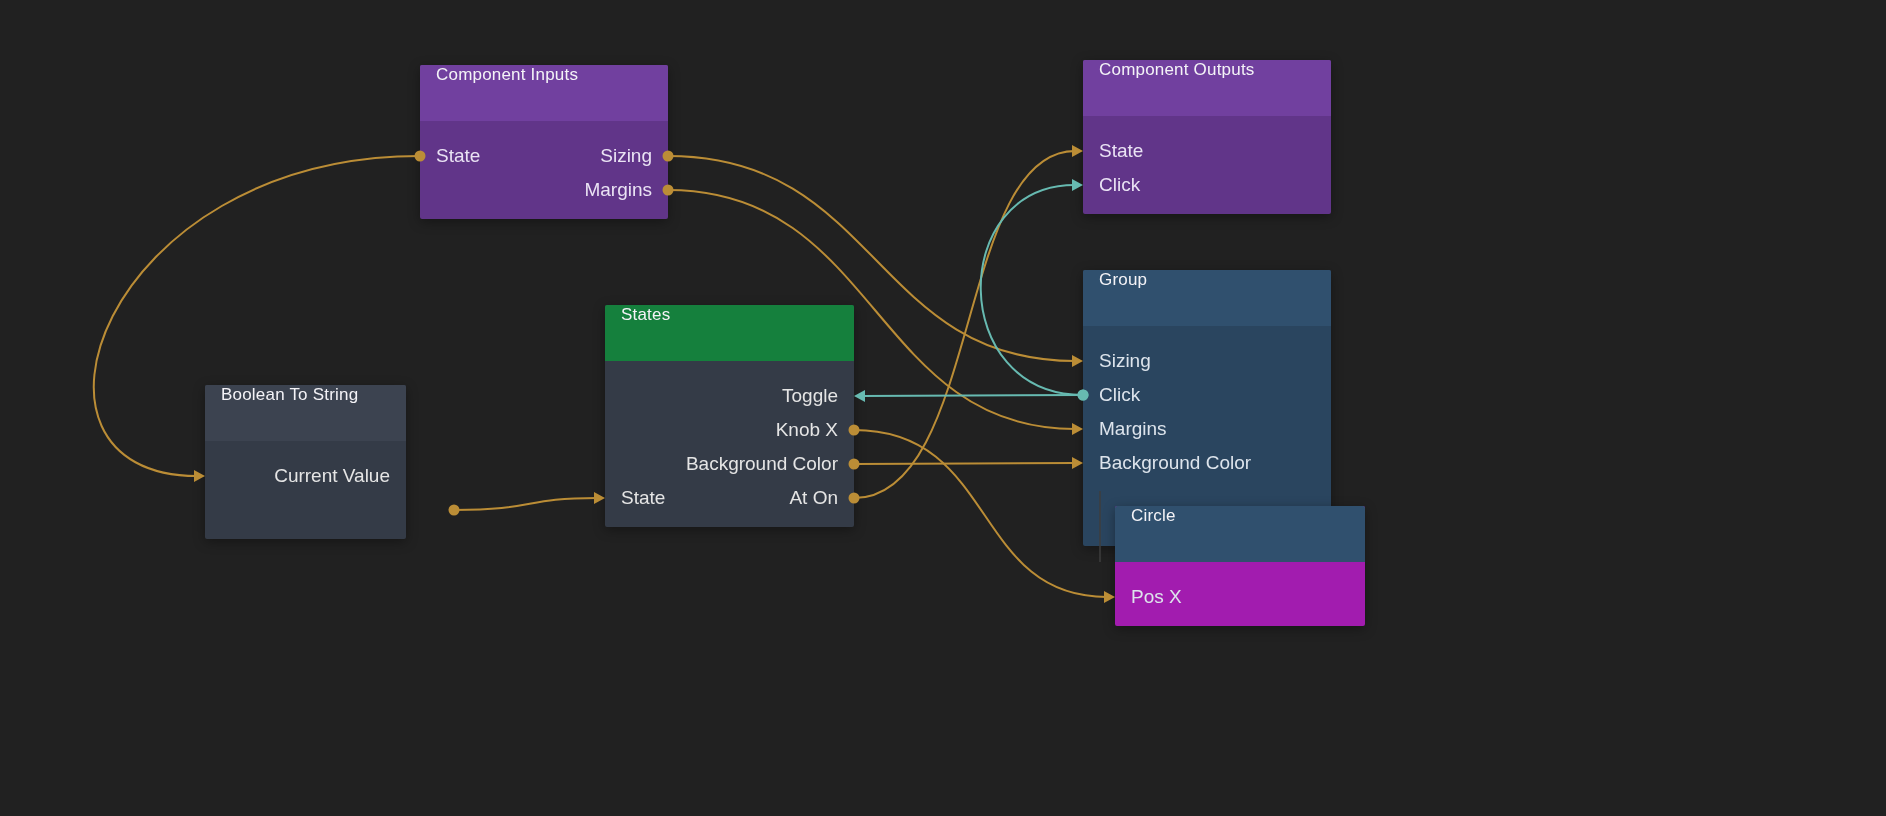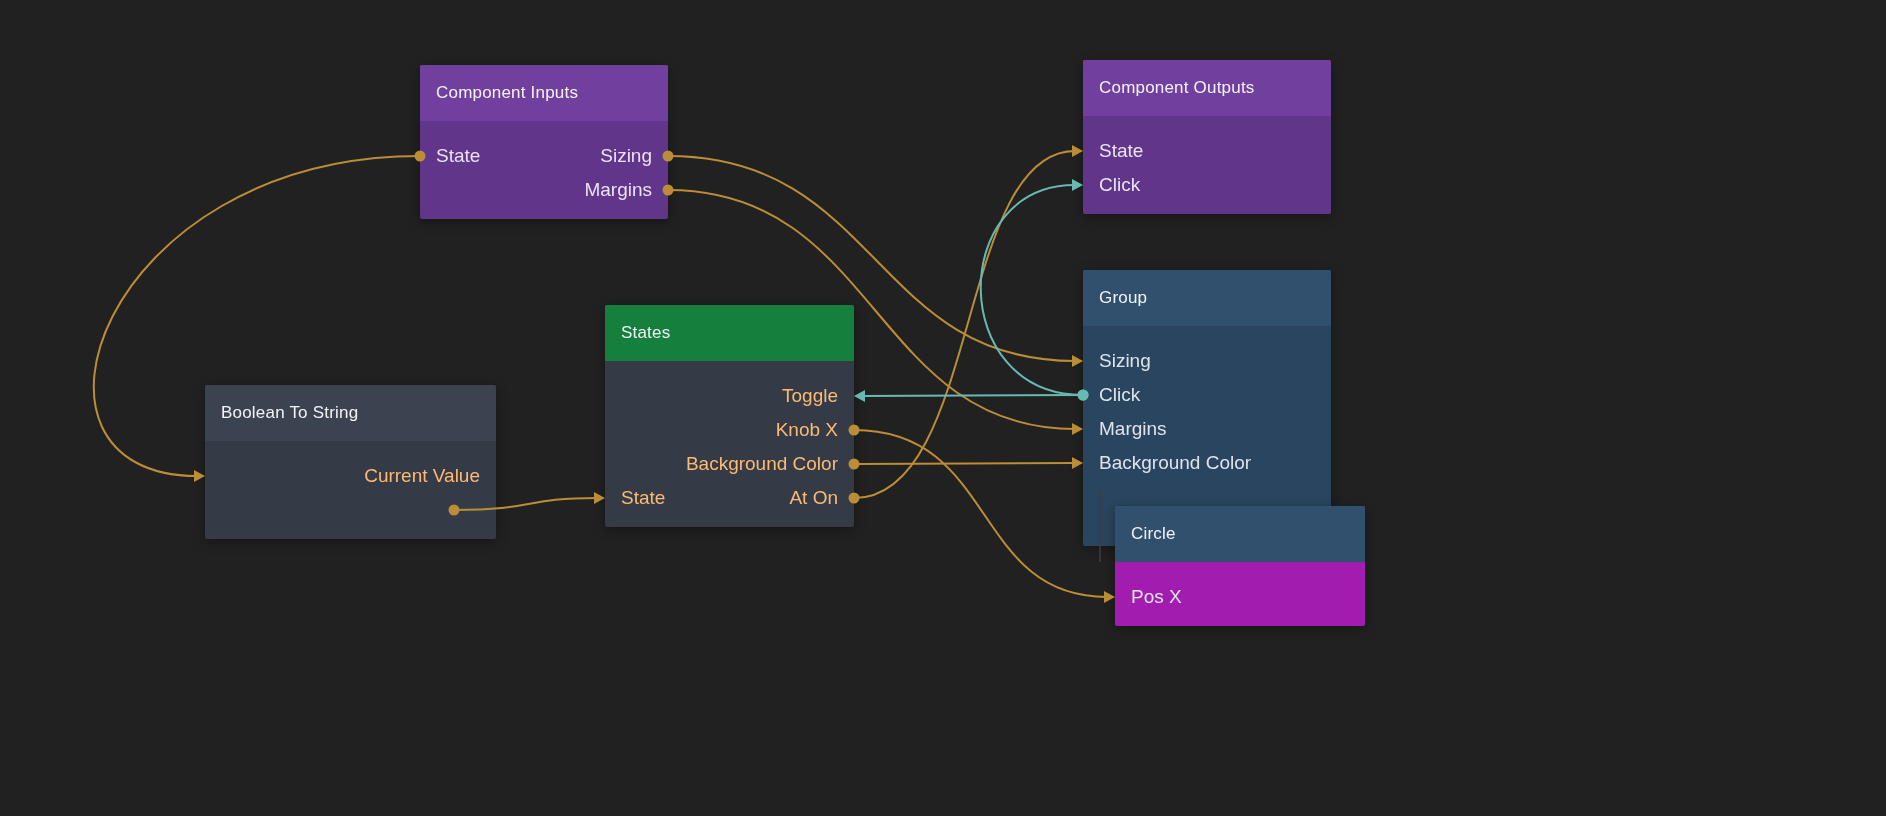--- a/index.html
+++ b/index.html
@@ -1,26 +1,26 @@
 <!DOCTYPE html>
 <html><head>
 <meta charset="utf-8">
 <style>
   html,body{margin:0;padding:0;background:#212121;}
   body{width:1886px;height:816px;overflow:hidden;font-family:"Liberation Sans",sans-serif;}
   .canvas{position:relative;width:1886px;height:816px;background:#212121;}
   .node{position:absolute;border-radius:2px;z-index:2;box-shadow:0 3px 12px rgba(0,0,0,.35);}
-  .node-header{height:56px;display:flex;align-items:center;padding:0 16px;border-radius:2px 2px 0 0;}
+  .node-header{height:56px;display:flex;align-items:flex-start;padding:0 16px;border-radius:2px 2px 0 0;}
   .node-title{font-size:17px;color:#f4f3f7;letter-spacing:.2px;white-space:nowrap;}
   .node-body{padding:18px 0 12px 0;}
   .row{height:34px;display:flex;align-items:center;padding:0 16px;}
   .plabel{font-size:19px;white-space:nowrap;text-align:center;}
   .plabel.right{margin-left:auto;}
   .theme-purple .plabel{color:#eae3f4;}
-  .theme-gray .plabel{color:#fdba74;}
+  .theme-gray .plabel{color:#e5e5e5;}
   .theme-blue .plabel{color:#dde4ec;}
   #wires{position:absolute;left:0;top:0;z-index:3;pointer-events:none;}
 </style>
 </head>
 <body>
 
 <div class="canvas" id="canvas">
   <svg id="wires" width="1886" height="816" viewBox="0 0 1886 816">
       <line x1="1100" y1="491" x2="1100" y2="562" stroke="#3e3e3e" stroke-width="1.5"></line>
       <g>
@@ -89,21 +89,21 @@
       </div>
       <div class="node-body">
         <div class="row">
           <span class="plabel left">State</span>
         </div>
         <div class="row">
           <span class="plabel left">Click</span>
         </div>
       </div>
     </div>
-    <div class="node theme-gray" style="left: 205px; top: 385px; width: 291px; height: 154px; background: rgb(52, 59, 71);">
+    <div class="node theme-gray" style="left: 205px; top: 385px; width: 201px; height: 154px; background: rgb(52, 59, 71);">
       <div class="node-header" style="background: rgb(60, 67, 80);">
         <span class="node-title">Boolean To String</span>
       </div>
       <div class="node-body">
         <div class="row">
           <span class="plabel right">Current Value</span>
         </div>
       </div>
     </div>
     <div class="node theme-gray" style="left: 605px; top: 305px; width: 249px; height: 222px; background: rgb(52, 59, 71);">

